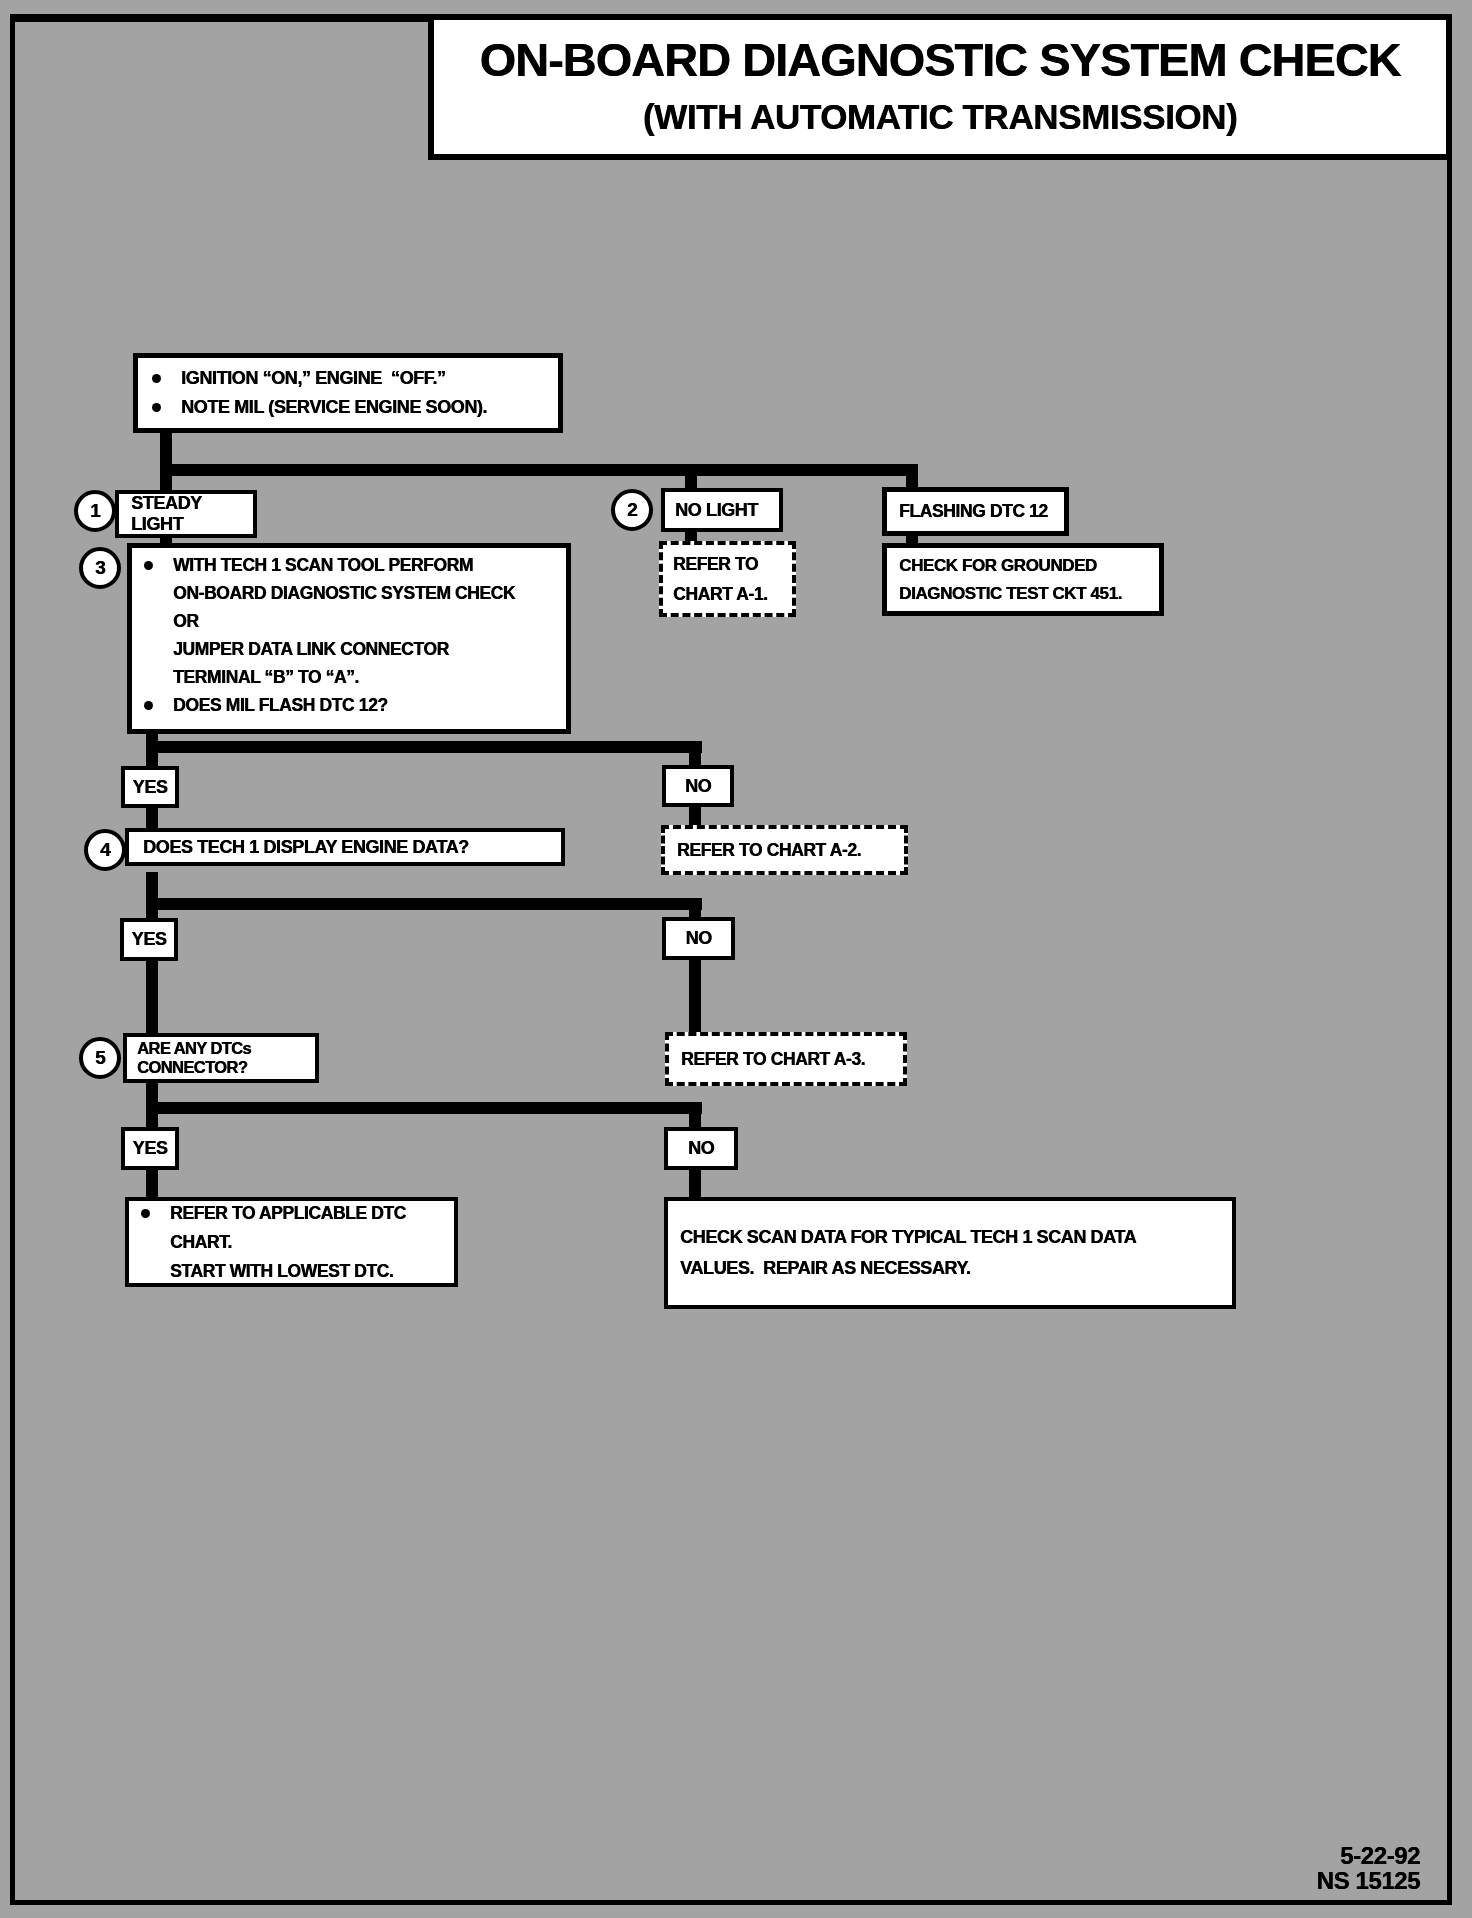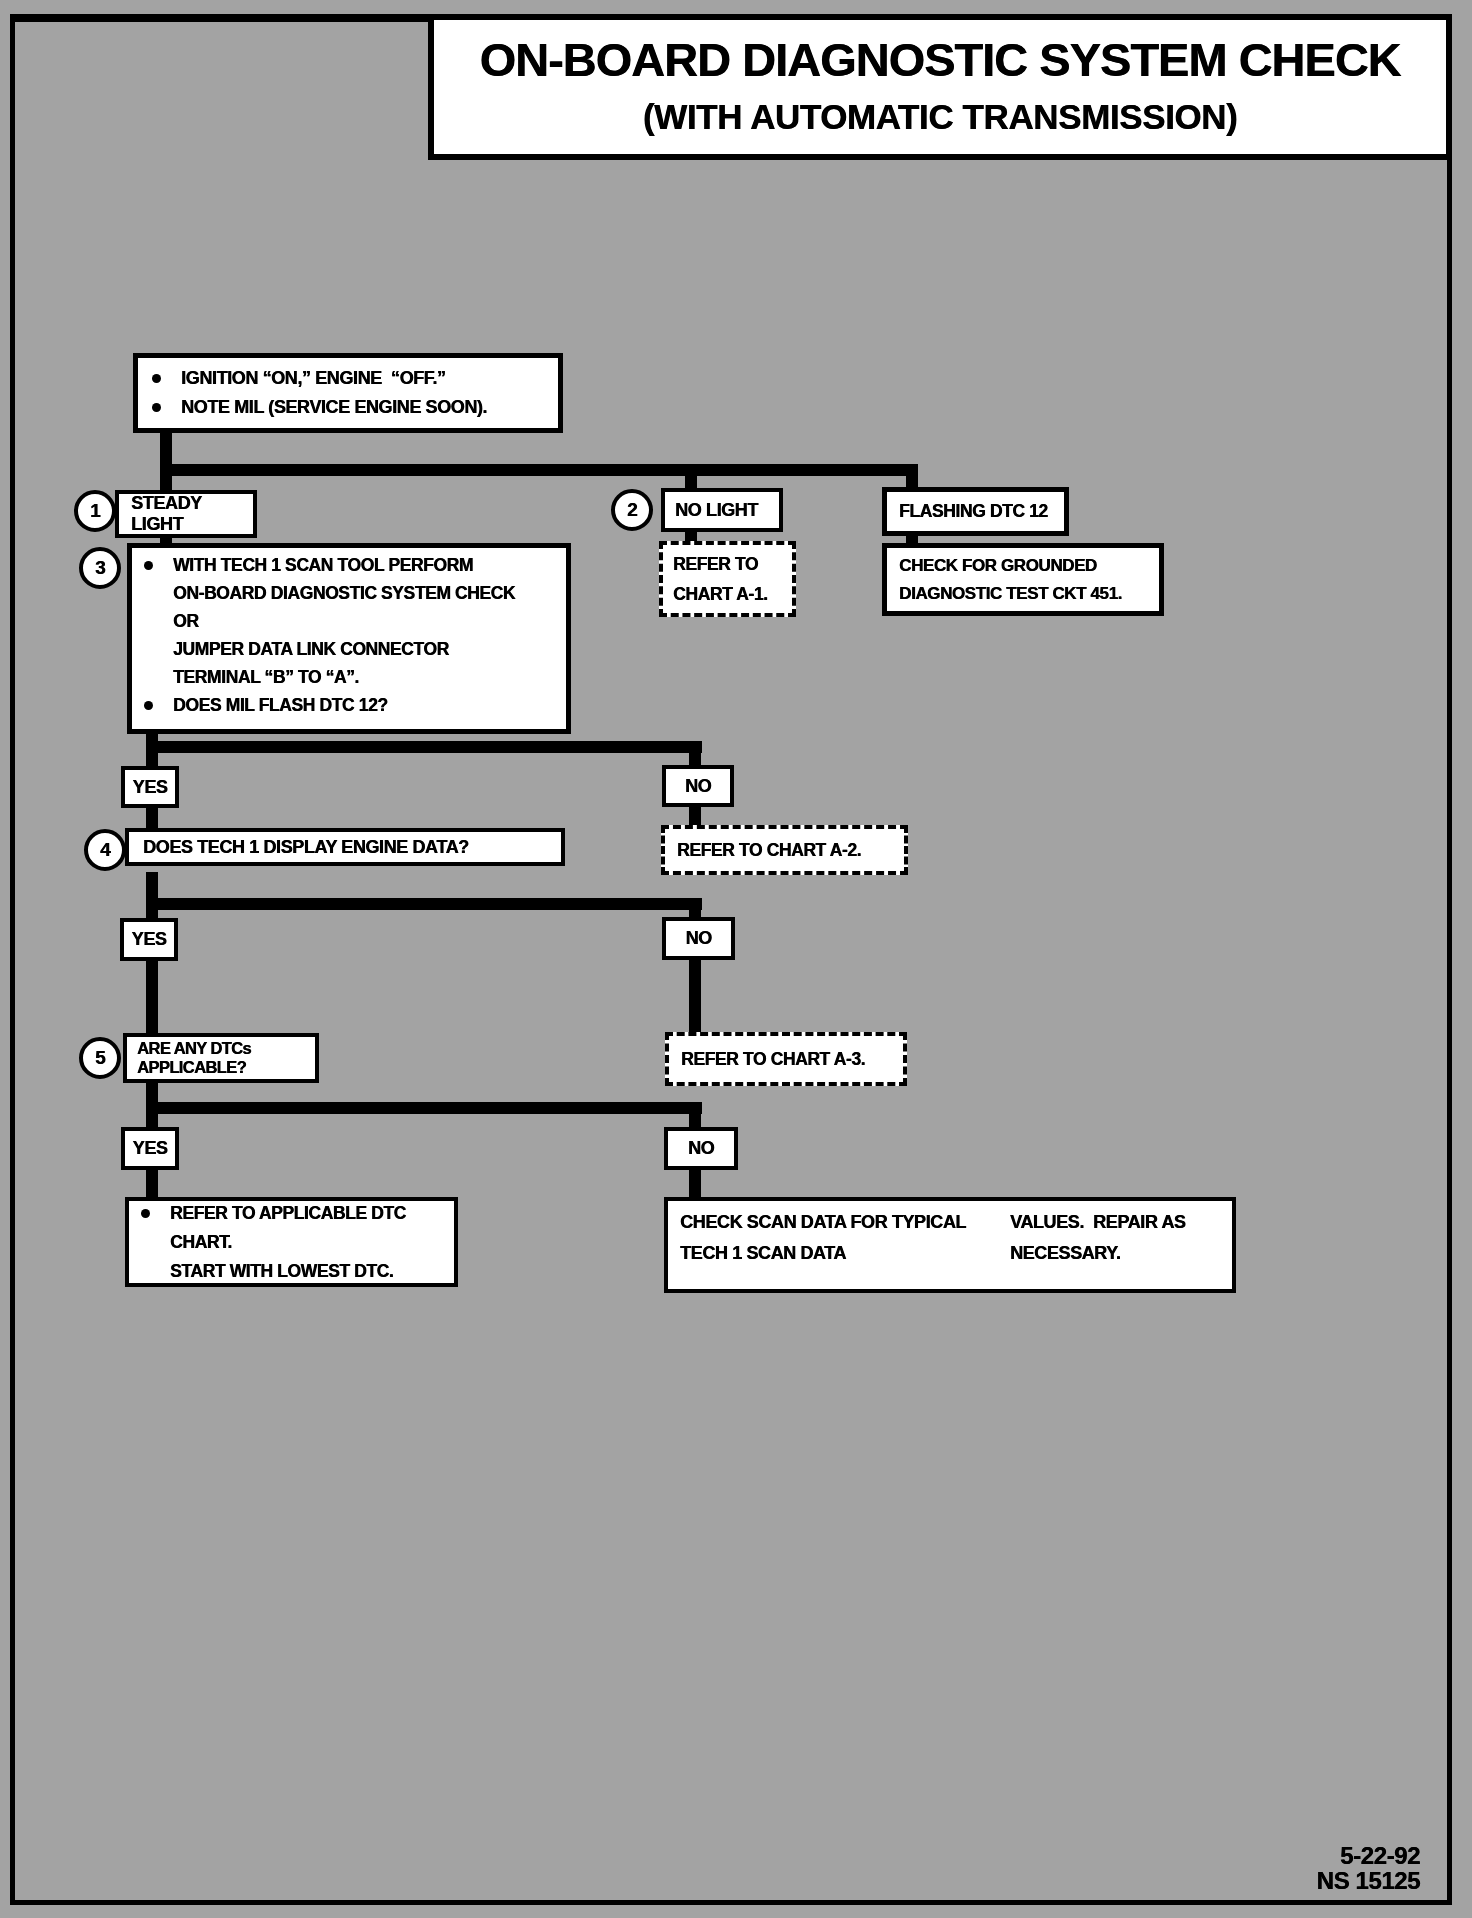--- a/index.html
+++ b/index.html
@@ -141,21 +141,21 @@
 
   <div class="node center" style="left:120px;top:918px;width:58px;height:43px;">
     <span class="ink yesno">YES</span>
   </div>
   <div class="node center" style="left:662px;top:917px;width:73px;height:43px;">
     <span class="ink yesno">NO</span>
   </div>
 
   <div class="circle ink" style="left:79px;top:1037px;">5</div>
   <div class="node" style="left:123px;top:1033px;width:196px;height:50px;padding-left:10px;">
-    <span class="ink" style="font-size:16.5px;letter-spacing:-0.6px;">ARE ANY DTCs APPLICABLE?</span>
+    <span class="ink" style="font-size:16.5px;letter-spacing:-0.6px;">ARE ANY DTCs CONNECTOR?</span>
   </div>
   <div class="node dashed" style="left:665px;top:1032px;width:242px;height:54px;padding-left:12px;">
     <span class="ink" style="font-size:17.5px;">REFER TO CHART A-3.</span>
   </div>
 
   <div class="node center" style="left:121px;top:1127px;width:58px;height:43px;">
     <span class="ink yesno">YES</span>
   </div>
   <div class="node center" style="left:664px;top:1127px;width:74px;height:43px;">
     <span class="ink yesno">NO</span>
@@ -164,21 +164,21 @@
   <div class="node" style="left:125px;top:1197px;width:333px;height:90px;padding:8px 12px;">
     <div class="brow">
       <span class="bullet"></span>
       <div>
         <div class="ink" style="font-size:17.5px;line-height:29px;">REFER TO APPLICABLE DTC CHART.</div>
         <div class="ink" style="font-size:17.5px;line-height:29px;">START WITH LOWEST DTC.</div>
       </div>
     </div>
   </div>
 
-  <div class="node" style="left:664px;top:1197px;width:572px;height:96px;flex-direction:row;align-items:flex-start;justify-content:center;padding:6px 12px;">
+  <div class="node" style="left:664px;top:1197px;width:572px;height:112px;flex-direction:column;align-items:flex-start;justify-content:center;padding:6px 12px;">
     <div class="ink tline" style="font-size:18px;line-height:31px;">CHECK SCAN DATA FOR TYPICAL TECH 1 SCAN DATA</div>
     <div class="ink tline" style="font-size:18px;line-height:31px;">VALUES.  REPAIR AS NECESSARY.</div>
   </div>
 
   <div class="footer ink">
     <div>5-22-92</div>
     <div>NS 15125</div>
   </div>
 
 </div>

